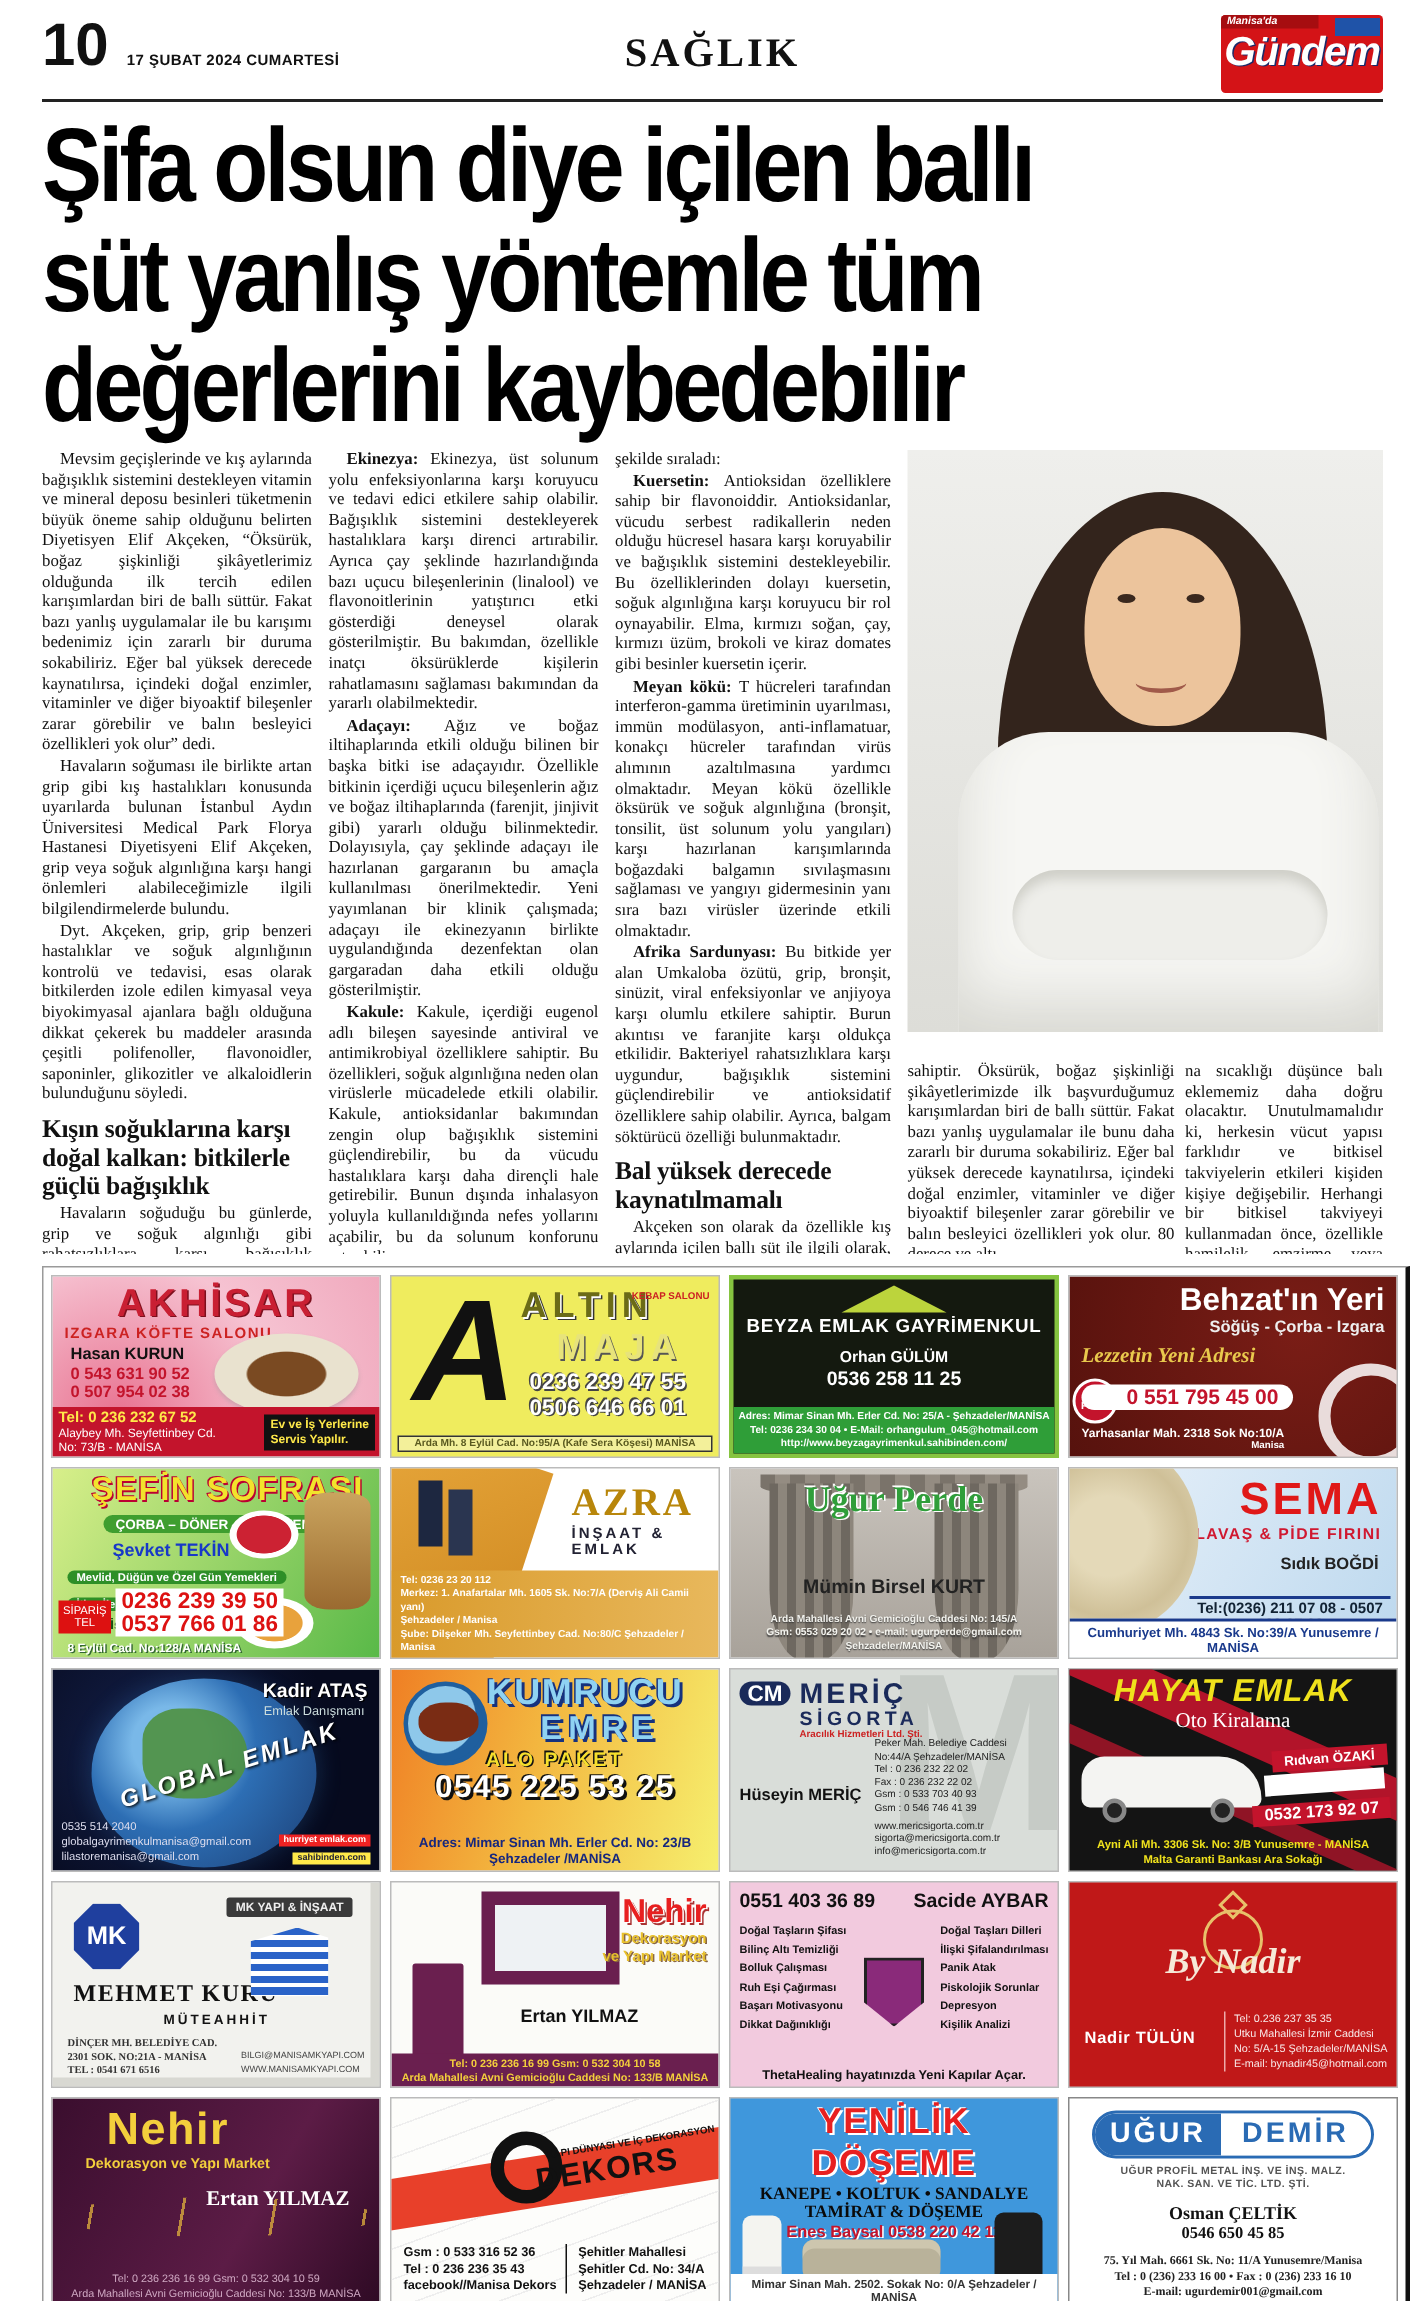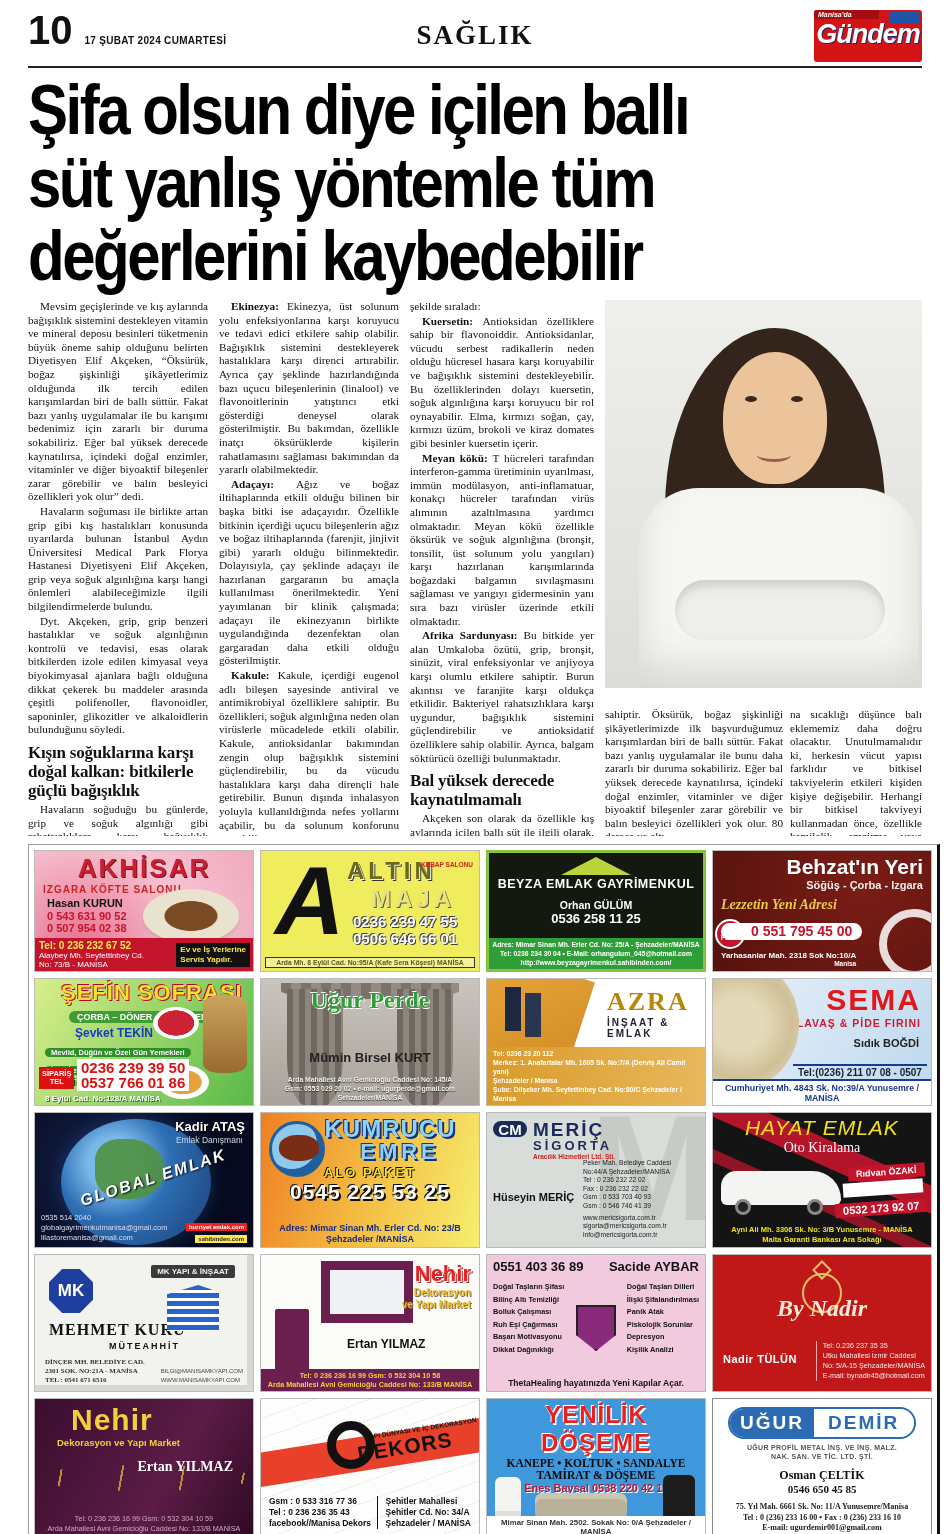--- a/index.html
+++ b/index.html
@@ -82,21 +82,21 @@
   .bz-addr { position:absolute; bottom:4px; left:8px; font-size:8px; font-weight:bold; }
   .bz-addr .m { display:block; text-align:right; font-size:6.5px; }
 
   
   .ad-sefin { background:linear-gradient(120deg,#d8ef8a,#59b948); }
   .sef-title { color:#f2e32c; font-weight:bold; font-size:22px; text-shadow:1px 1px 0 #b03, -1px -1px 0 #b03; margin:1px 0 0 26px; letter-spacing:1px; }
   .sef-sub { color:#fff; background:#3f9e2f; display:inline-block; font-weight:bold; font-size:9px; padding:1px 8px; border-radius:8px; margin-left:34px; }
   .sef-name { color:#1838c8; font-weight:bold; font-size:12px; margin:2px 0 1px 40px; }
   .sef-l { color:#fff; background:#2e8f27; display:inline-block; font-size:7.5px; font-weight:bold; padding:0 6px; border-radius:6px; margin:1px 0 0 10px; }
   .sef-l3 { color:#11430d; font-weight:bold; font-size:8.5px; margin:1px 0 0 14px; }
-  .sef-sip { position:absolute; left:4px; bottom:16px; background:#d11; color:#fff; font-size:7.5px; font-weight:bold; padding:3px 3px; text-align:center; line-height:8px; }
+  .sef-sip { position:absolute; left:4px; bottom:16px; background:#d11; color:#fff; font-size:7.5px; font-weight:normal; padding:3px 3px; text-align:center; line-height:8px; }
   .sef-ph { position:absolute; left:42px; bottom:14px; background:#fff; color:#d11; font-weight:bold; font-size:15px; line-height:15px; padding:1px 4px; }
   .sef-addr { position:absolute; bottom:2px; left:10px; color:#fff; font-weight:bold; font-size:8px; text-shadow:1px 1px 0 #363;margin-top:44px; }
   .sef-doner { position:absolute; right:6px; top:16px; width:44px; height:78px; background:linear-gradient(#caa45e,#9a6a30); border-radius:38%/12%; }
   .sef-soup { position:absolute; right:54px; top:28px; width:46px; height:32px; background:radial-gradient(#c23 55%,#fff 57%); border-radius:50%; }
   .sef-soup2 { position:absolute; right:44px; bottom:6px; width:52px; height:34px; background:radial-gradient(#e8a23c 50%,#fff 52%); border-radius:50%; }
 
   
   .ad-uperde { background:linear-gradient(#c9c4bd,#a8a29a); }
   .up-curtL,.up-curtR { position:absolute; top:10px; width:56px; height:118px; background:repeating-linear-gradient(90deg,#6e6860 0 6px,#8d867c 6px 12px); border-radius:0 0 40% 40%; }
   .up-curtL{left:26px;} .up-curtR{right:26px;}
@@ -153,21 +153,21 @@
   .mr-t2 { margin:-3px 0 0 46px; color:#1a2a5a; font-weight:bold; font-size:13px; letter-spacing:3px; position:relative; }
   .mr-tag { margin:0 0 0 46px; color:#c22; font-size:6.5px; font-weight:bold; position:relative; }
   .mr-name { position:absolute; left:6px; top:78px; font-weight:bold; font-size:11px; }
   .mr-list { position:absolute; right:4px; top:46px; width:118px; font-size:6.7px; line-height:8.6px; color:#222; }
   .mr-web { margin-top:3px; }
 
   
   .ad-hayat { background:#141414; color:#fff; }
   .hy-stripe { position:absolute; left:-30px; top:30px; width:300px; height:26px; background:#c3142c; transform:rotate(24deg); opacity:.9; }
   .hy-stripe2 { position:absolute; left:-30px; top:90px; width:300px; height:12px; background:#c3142c; transform:rotate(24deg); opacity:.7; }
-  .hy-title { text-align:center; font-weight:normal; font-style:italic; font-size:21px; color:#f0e21c; letter-spacing:1px; margin-top:3px; position:relative; }
+  .hy-title { text-align:center; font-weight:bold; font-style:italic; font-size:21px; color:#f0e21c; letter-spacing:1px; margin-top:3px; position:relative; }
   .hy-sub { text-align:center; font-family:"Liberation Serif",serif; font-size:14px; color:#fff; position:relative; }
   .hy-car { position:absolute; left:8px; top:58px; width:120px; height:34px; background:#f4f4f2; border-radius:16px 30px 6px 6px; }
   .hy-w1,.hy-w2 { position:absolute; top:86px; width:16px; height:16px; background:#222; border:3px solid #888; border-radius:50%; }
   .hy-w1{left:22px;} .hy-w2{left:94px;}
   .hy-badge { position:absolute; right:6px; top:52px; background:#c3142c; color:#fff; font-weight:bold; font-size:9px; padding:2px 8px; transform:rotate(-4deg); }
   .hy-white { position:absolute; right:8px; top:68px; width:80px; height:14px; background:#fff; transform:rotate(-4deg); }
   .hy-ph { position:absolute; right:4px; top:88px; background:#c3142c; color:#fff; font-weight:bold; font-size:11px; padding:1px 8px; transform:rotate(-4deg); }
   .hy-addr { position:absolute; bottom:3px; left:0; right:0; text-align:center; color:#f0e21c; font-weight:bold; font-size:7.5px; line-height:9.5px; }
 
   
@@ -385,45 +385,45 @@
       <div>SİPARİŞ</div>
       <div>TEL</div>
     </div>
     <div class="sef-ph">
       <div>0236 239 39 50</div>
       <div>0537 766 01 86</div>
     </div>
     <div class="sef-addr">8 Eylül Cad. No:128/A  MANİSA</div>
   </div>
 
-  <div class="ad ad-uperde">
-    <div class="up-val"></div>
-    <div class="up-curtL"></div>
-    <div class="up-curtR"></div>
-    <div class="up-title">Uğur Perde</div>
-    <div class="up-name">Mümin Birsel KURT</div>
-    <div class="up-addr">
-      <div>Arda Mahallesi Avni Gemicioğlu Caddesi No: 145/A</div>
-      <div>Gsm: 0553 029 20 02 • e-mail: ugurperde@gmail.com</div>
-      <div>Şehzadeler/MANİSA</div>
-    </div>
-  </div>
-
   <div class="ad ad-azra">
     <div class="az-rib"></div>
     <div class="az-bld"></div>
     <div class="az-title">AZRA</div>
     <div class="az-sub">İNŞAAT &amp; EMLAK</div>
     <div class="az-name">Mehmet DAVUL</div>
     <div class="az-ph">0553 313 59 70</div>
     <div class="az-foot">
       <div>Tel: 0236 23 20 112</div>
       <div>Merkez: 1. Anafartalar Mh. 1605 Sk. No:7/A (Derviş Ali Camii yanı)</div>
       <div>Şehzadeler / Manisa</div>
       <div>Şube: Dilşeker Mh. Seyfettinbey Cad. No:80/C  Şehzadeler / Manisa</div>
+    </div>
+  </div>
+
+  <div class="ad ad-uperde">
+    <div class="up-val"></div>
+    <div class="up-curtL"></div>
+    <div class="up-curtR"></div>
+    <div class="up-title">Uğur Perde</div>
+    <div class="up-name">Mümin Birsel KURT</div>
+    <div class="up-addr">
+      <div>Arda Mahallesi Avni Gemicioğlu Caddesi No: 145/A</div>
+      <div>Gsm: 0553 029 20 02 • e-mail: ugurperde@gmail.com</div>
+      <div>Şehzadeler/MANİSA</div>
     </div>
   </div>
 
   <div class="ad ad-sema">
     <div class="sema-lavas"></div>
     <div class="sema-title">SEMA</div>
     <div class="sema-sub">LAVAŞ &amp; PİDE FIRINI</div>
     <div class="sema-name">Sıdık BOĞDİ</div>
     <div class="sema-ph">Tel:(0236) 211 07 08 - 0507 198 67 28</div>
     <div class="sema-bar">Cumhuriyet Mh. 4843 Sk. No:39/A Yunusemre / MANİSA</div>
@@ -573,21 +573,21 @@
     </div>
   </div>
 
   <div class="ad ad-dekors">
     <div class="dk-lines"></div>
     <div class="dk-rib"></div>
     <div class="dk-circle"></div>
     <div class="dk-logo">DEKORS</div>
     <div class="dk-ribtxt">KAPI DÜNYASI VE İÇ DEKORASYON</div>
     <div class="dk-ct">
-      <div>Gsm : 0 533 316 77 36</div>
+      <div>Gsm : 0 533 316 52 36</div>
       <div>Tel : 0 236 236 35 43</div>
       <div>facebook//Manisa Dekors</div>
     </div>
     <div class="dk-addr">
       <div>Şehitler Mahallesi</div>
       <div>Şehitler Cd. No: 34/A</div>
       <div>Şehzadeler / MANİSA</div>
     </div>
   </div>
 

